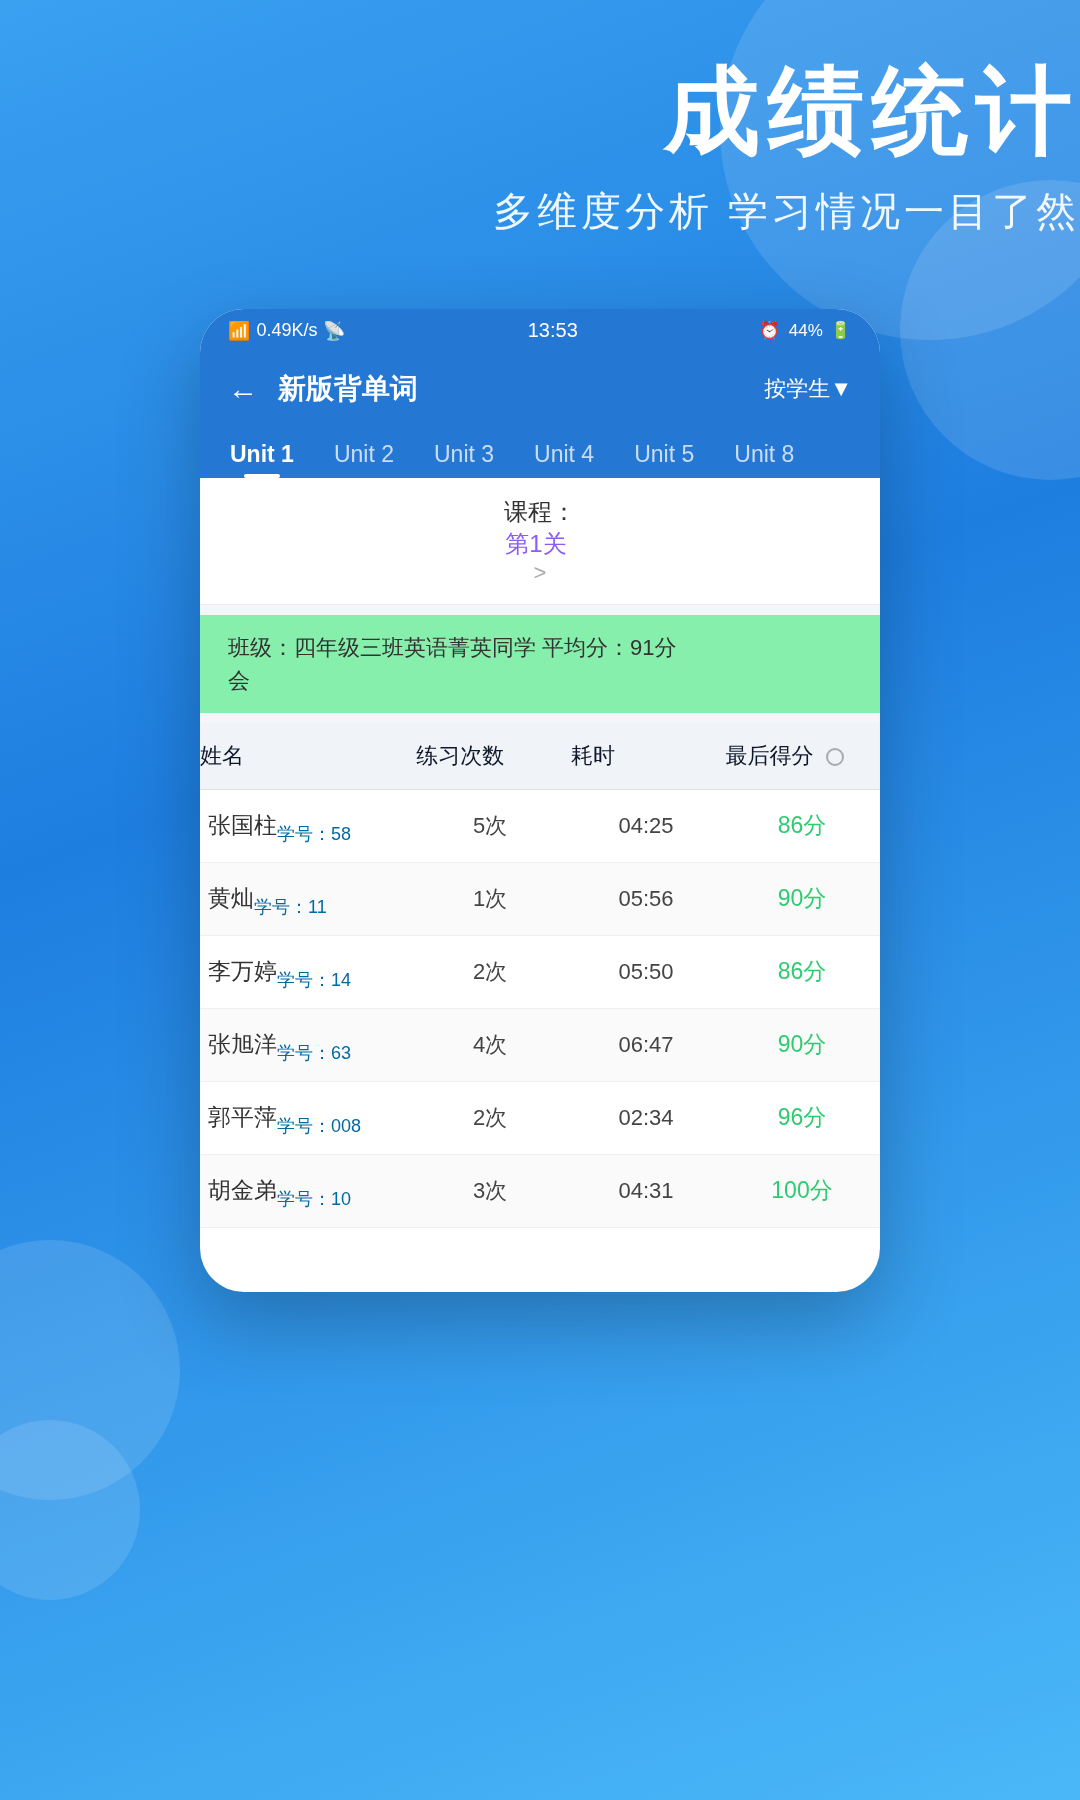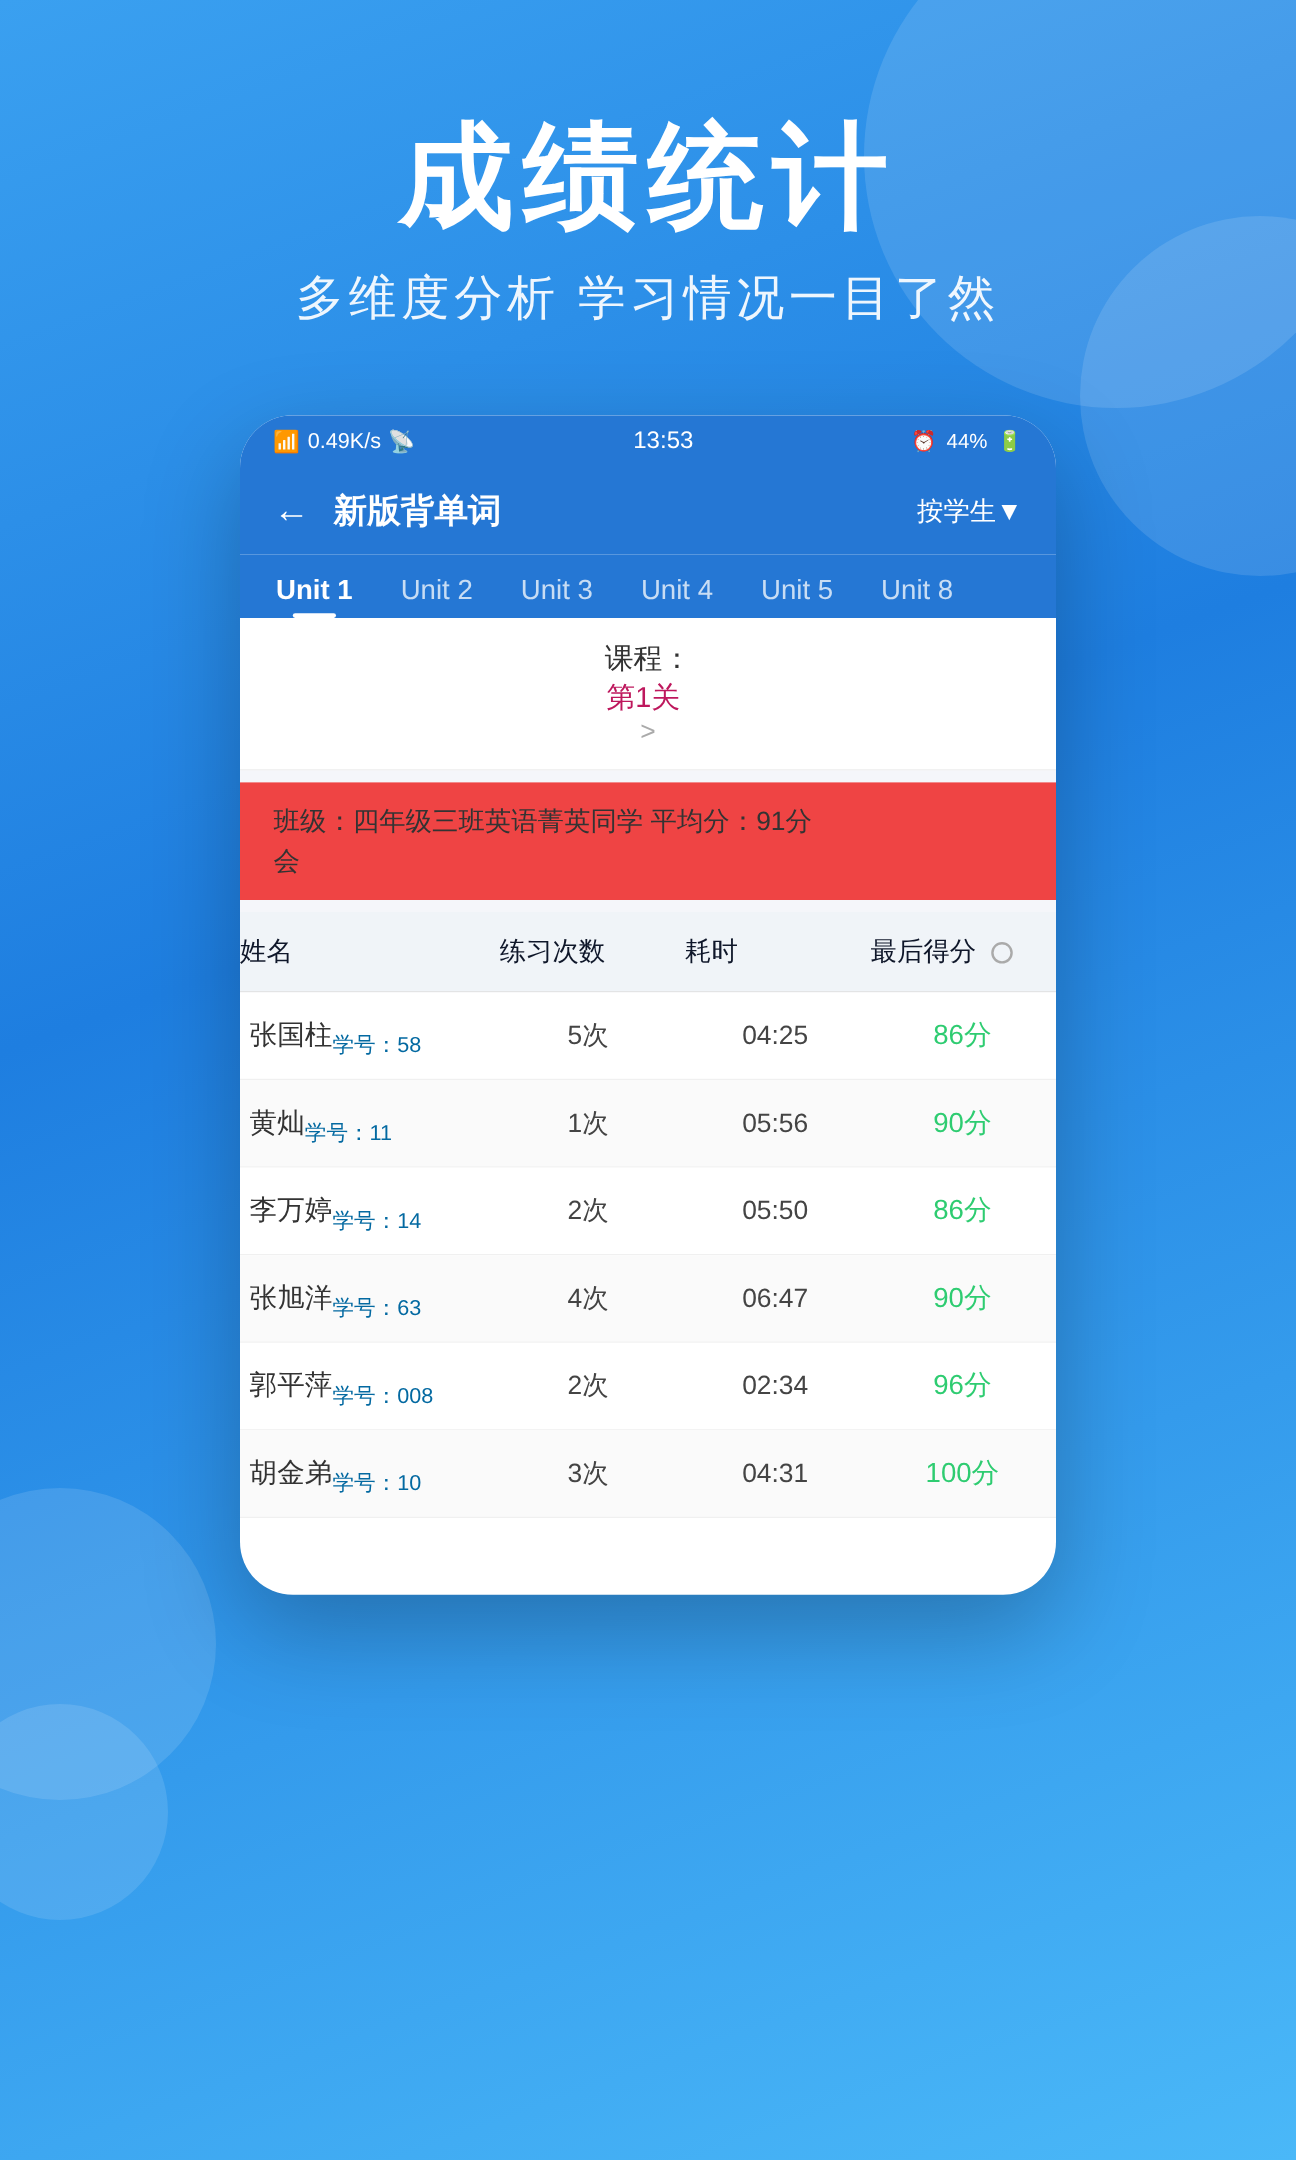--- a/index.html
+++ b/index.html
@@ -31,22 +31,22 @@
       width: 260px; height: 260px;
       bottom: 300px; left: -80px;
     }
     .bg-circle-4 {
       width: 180px; height: 180px;
       bottom: 200px; left: -40px;
     }
 
     
     .top-section {
-      text-align: center;
-      padding-top: 95px;
+      text-align: right;
+      padding-top: 58px;
       padding-bottom: 40px;
       position: relative;
       z-index: 2;
     }
     .main-title {
       font-size: 96px;
       font-weight: 700;
       color: #fff;
       letter-spacing: 8px;
       line-height: 1.1;
@@ -179,31 +179,31 @@
       border-bottom: 1px solid #eee;
       flex-direction: column;
     }
     .course-label {
       font-size: 24px;
       color: #333;
       flex: 1;
     }
     .course-value {
       font-size: 24px;
-      color: #be185d;
+      color: #8b5cf6;
       margin-right: 8px;
     }
     .chevron-right {
       color: #aaa;
       font-size: 22px;
     }
 
     
     .class-info {
-      background: #ef4444;
+      background: #86efac;
       padding: 16px 28px;
       margin-top: 10px;
       font-size: 22px;
       color: #333;
       line-height: 1.5;
     }
 
     
     .table-container {
       margin-top: 10px;

